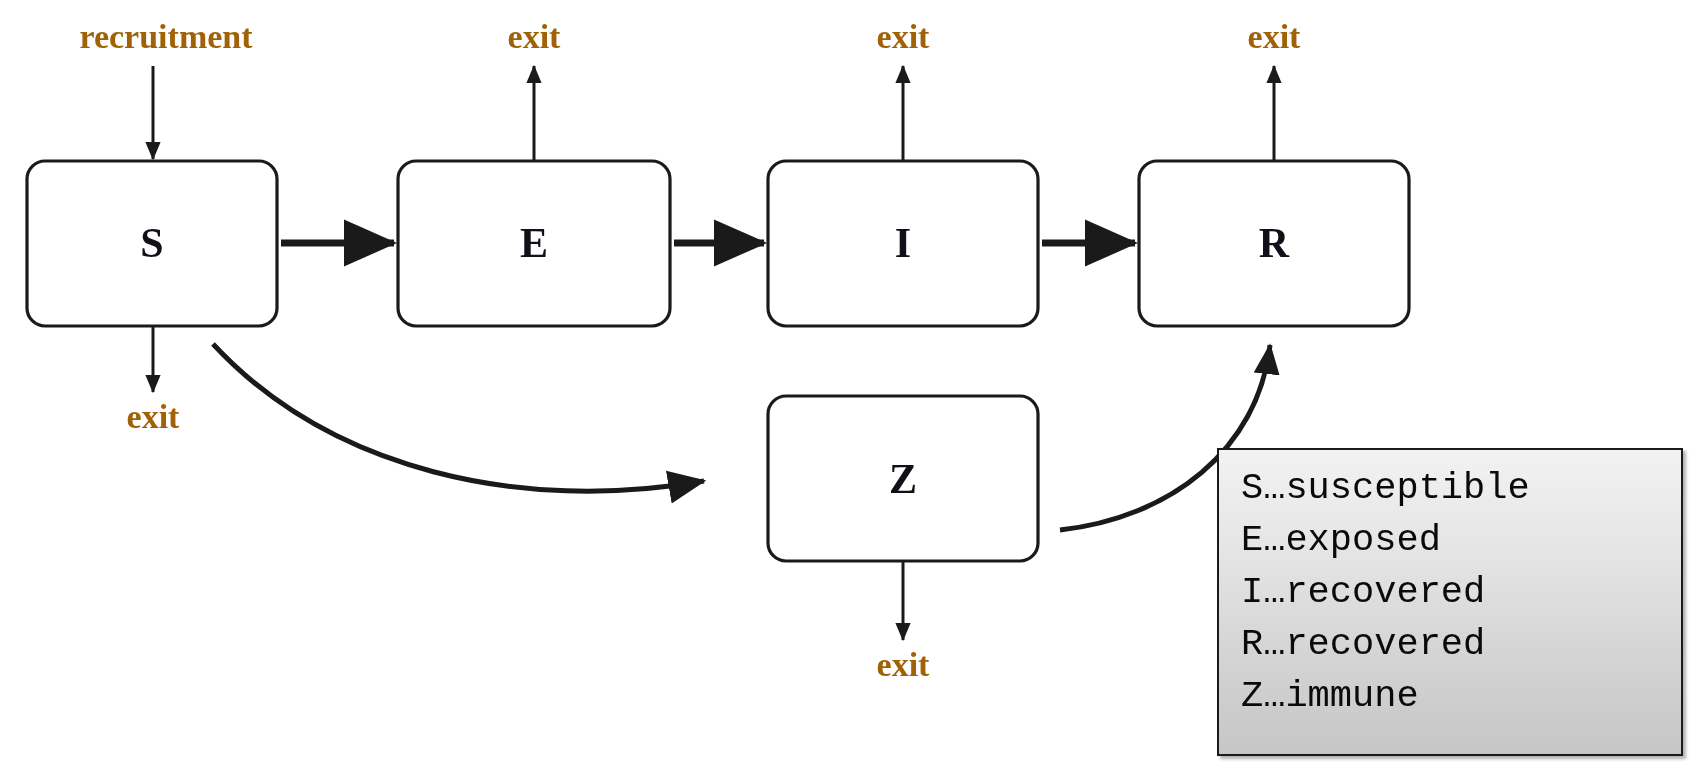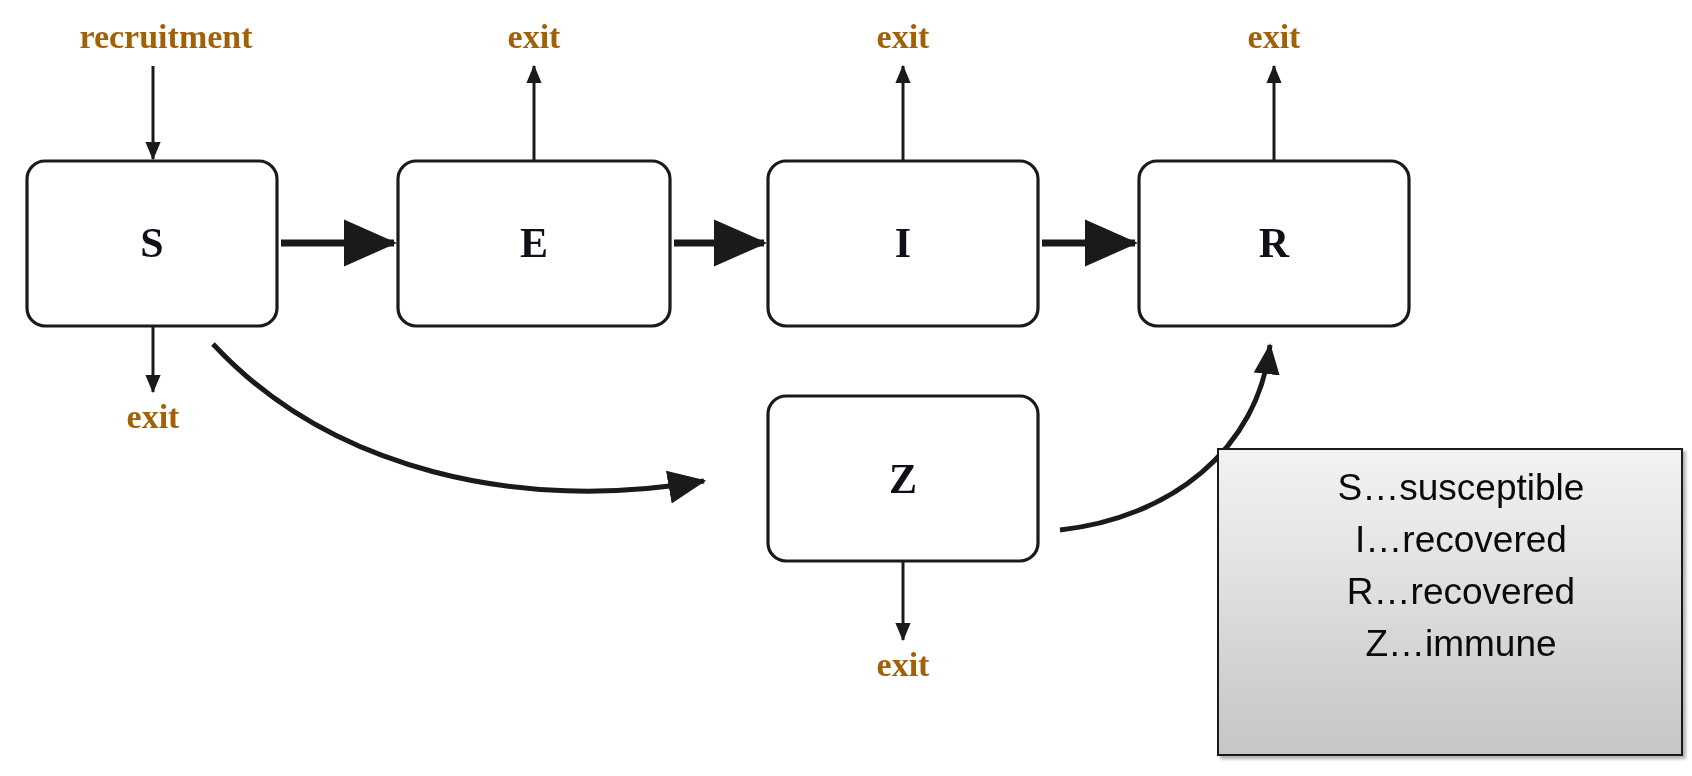--- a/index.html
+++ b/index.html
@@ -52,27 +52,26 @@
     top: 448px;
     width: 466px;
     height: 308px;
     box-sizing: border-box;
     border: 2px solid #1a1a1a;
     background: linear-gradient(to bottom, #f2f2f2 0%, #e4e4e4 35%, #d2d2d2 72%, #c6c6c6 100%);
     box-shadow: 3px 3px 3px rgba(0,0,0,0.30);
     padding: 12px 0 0 22px;
   }
   .legend-line {
-    font-family: Liberation Sans, sans-serif;
+    font-family: Liberation Mono, monospace;
     font-size: 37px;
     line-height: 52px;
     color: #0a0a0a;
     white-space: nowrap;
     letter-spacing: 0px;
-    text-align: center;
   }
 </style>
 </head>
 <body>
 
 <div id="canvas">
 
   <svg class="layer" viewBox="0 0 1692 776" xmlns="http://www.w3.org/2000/svg">
     <defs>
       <marker id="arrowTri" viewBox="0 0 10 10" refX="9.4" refY="5" markerWidth="7.6" markerHeight="7.6" orient="auto-start-reverse">
@@ -126,18 +125,19 @@
 
   <div class="flow-label" style="left:166px; top:20px;">recruitment</div>
   <div class="flow-label" style="left:534px; top:20px;">exit</div>
   <div class="flow-label" style="left:903px; top:20px;">exit</div>
   <div class="flow-label" style="left:1274px; top:20px;">exit</div>
   <div class="flow-label" style="left:153px; top:400px;">exit</div>
   <div class="flow-label" style="left:903px; top:648px;">exit</div>
 
   <div id="legend-box">
     <div class="legend-line">S…susceptible</div>
+    <div class="legend-line">E…exposed</div>
     <div class="legend-line">I…recovered</div>
     <div class="legend-line">R…recovered</div>
     <div class="legend-line">Z…immune</div>
   </div>
 
 </div>
 
 </body></html>

